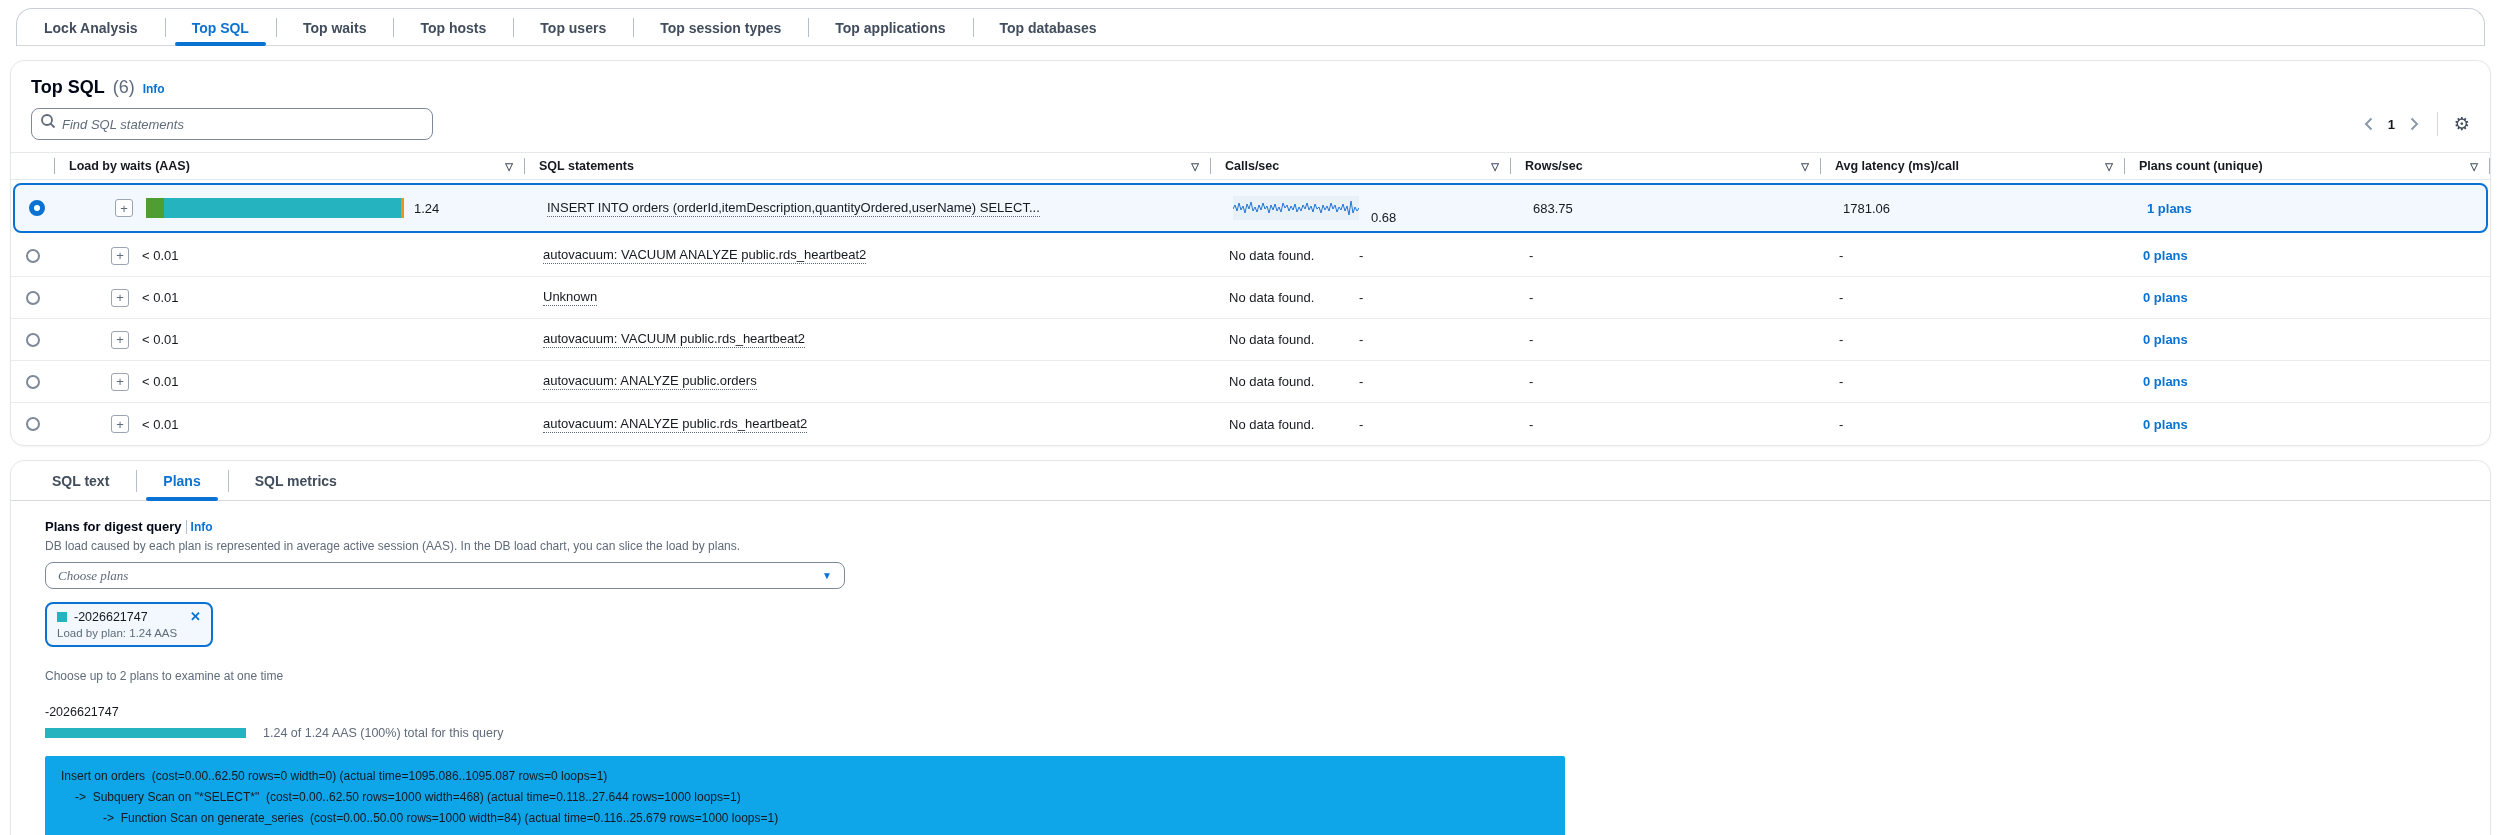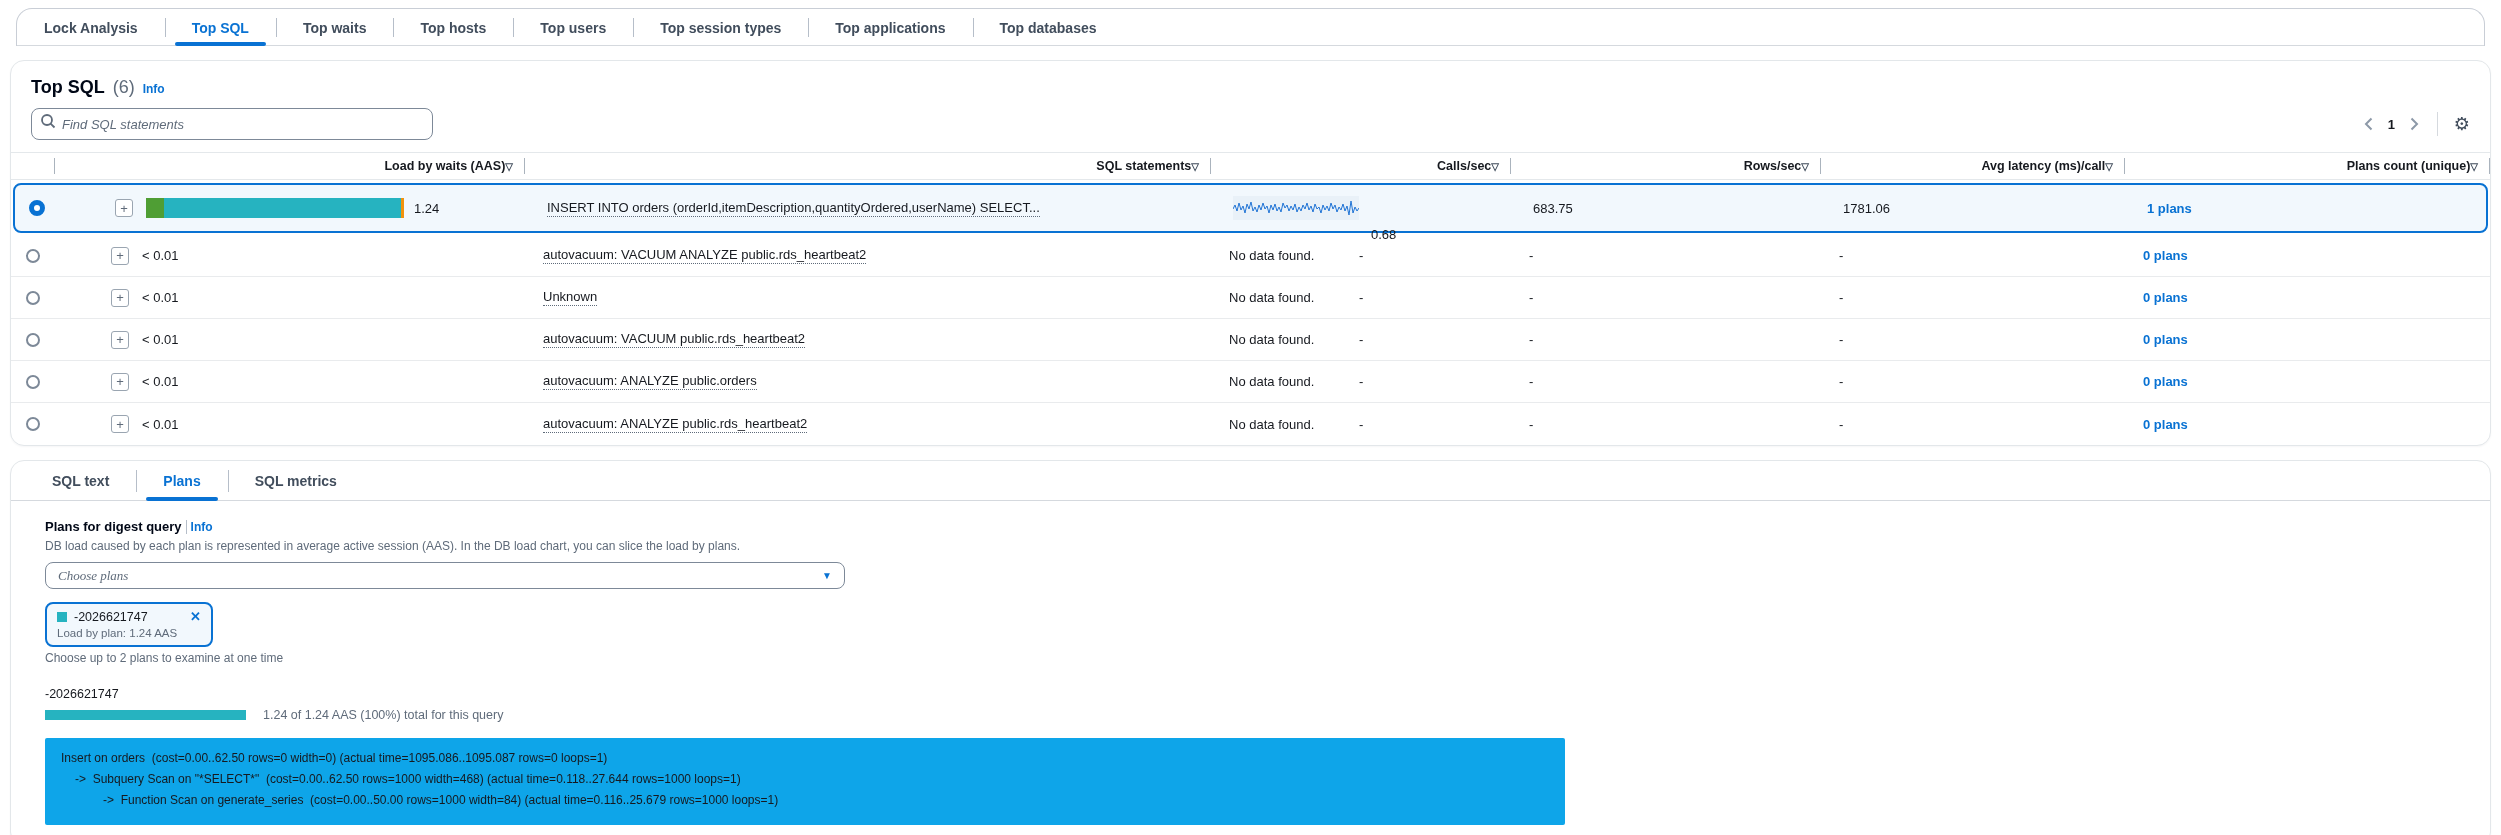--- a/index.html
+++ b/index.html
@@ -70,21 +70,21 @@
   .tbl { width:100%; }
   .thead, .trow {
     display:grid;
     grid-template-columns:44px 470px 686px 300px 310px 304px 1fr;
     align-items:center;
   }
   .thead {
     border-top:1px solid #e4e8eb; border-bottom:1px solid #e4e8eb;
     height:28px; font-size:12.5px; font-weight:bold; color:#16191f;
   }
-  .th { position:relative; height:100%; display:flex; align-items:center; justify-content:flex-end; padding:0 12px 0 14px; }
+  .th { position:relative; height:100%; display:flex; align-items:center; justify-content:space-between; padding:0 12px 0 14px; }
   .th::after { content:""; position:absolute; right:0; top:5px; bottom:5px; width:1px; background:#aab3bd; }
   .filter-ic { font-size:10px; color:#414d5c; cursor:pointer; }
 
   .trow { height:42px; border-bottom:1px solid #e9ebed; font-size:13px; }
   .trow:last-child { border-bottom:none; }
   .trow.sel {
     height:50px; margin:3px 2px 2px 2px;
     border:2px solid #0972d3; border-radius:8px; background:#f2f8fd;
   }
   .cell { padding-left:18px; display:flex; align-items:center; }
@@ -106,21 +106,21 @@
   .seg-o { width:3px;  background:#f2930d; }
   .load-val { margin-left:10px; }
   .load-small { margin-left:13px; }
   .sql-link {
     color:#16191f; text-decoration:none; cursor:pointer;
     border-bottom:1px dotted #5f6b7a; padding-bottom:1px;
     white-space:nowrap; overflow:hidden; max-width:640px;
   }
   .c-calls .slot { width:130px; flex:0 0 130px; display:flex; align-items:flex-end; }
   .spark { display:block; }
-  .spark-val { margin-left:8px; align-self:flex-end; position:relative; top:22px; }
+  .spark-val { margin-left:8px; align-self:flex-end; position:relative; top:5px; }
   .no-data { color:#16191f; }
   .plans-link { color:#0972d3; font-weight:bold; text-decoration:none; cursor:pointer; }
 
   
   .tabs2 { display:flex; align-items:stretch; height:40px; position:relative; padding-left:14px; }
   .tabs2::after { content:""; position:absolute; left:0; right:0; bottom:0; height:1px; background:#d5d9de; }
   .detail-body { padding:18px 34px 20px 34px; }
   .sec-title-row { display:flex; align-items:center; gap:4px; }
   .sec-title { font-size:13px; font-weight:bold; color:#000716; }
   .vsep { width:1px; height:14px; background:#b6bec9; }
@@ -139,21 +139,21 @@
     margin-top:13px; display:inline-block; min-width:168px;
     border:2px solid #0972d3; border-radius:8px; background:#f2f8fd;
     padding:5px 10px 6px 10px;
   }
   .chip-top { display:flex; align-items:center; gap:7px; }
   .chip-sq { width:10px; height:10px; background:#26b3c0; display:inline-block; }
   .chip-id { font-size:12.5px; color:#16191f; }
   .chip-x { margin-left:auto; background:none; border:none; color:#0972d3; font-size:13px; font-weight:bold; cursor:pointer; padding:0 0 0 14px; }
   .chip-sub { margin-top:3px; font-size:11.5px; color:#5f6b7a; }
 
-  .hint { margin-top:4px; font-size:12px; color:#5f6b7a; }
+  .hint { margin-top:22px; font-size:12px; color:#5f6b7a; }
 
   .plan-id { margin-top:22px; font-size:12.5px; color:#16191f; }
   .prog-row { margin-top:7px; display:flex; align-items:center; gap:17px; }
   .prog-bar { width:201px; height:10px; background:#26b3c0; }
   .prog-label { font-size:12.5px; color:#5f6b7a; }
 
   .plan-block {
     margin-top:16px; width:1520px; background:#0ea5e9;
     padding:10px 16px 14px 16px; border-radius:2px;
   }

